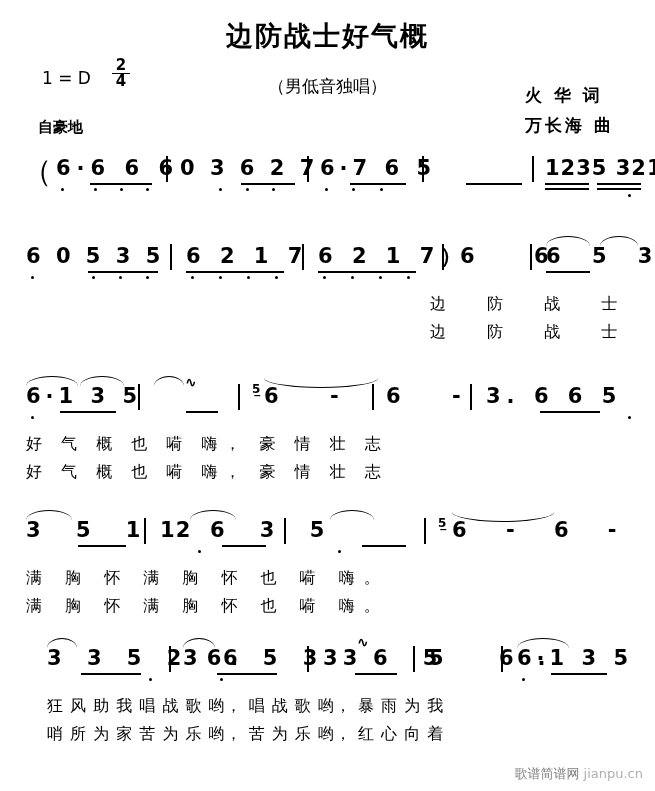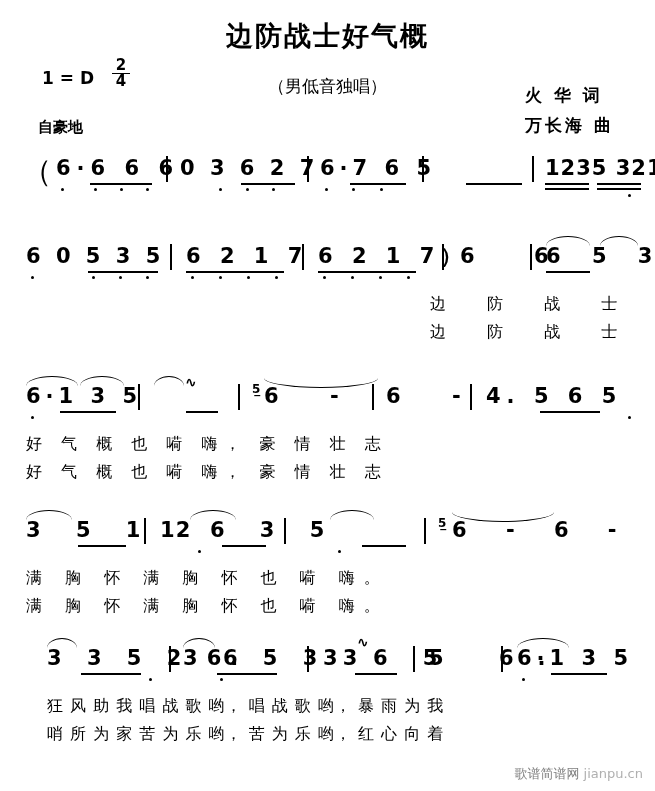--- a/index.html
+++ b/index.html
@@ -37,21 +37,21 @@
     text-align: center;
     font-family: "DejaVu Sans", "Liberation Sans", sans-serif;
     font-size: 17px;
   }
   .keysig {
     position: absolute;
     top: 68px;
     left: 42px;
     font-family: "DejaVu Sans", "Liberation Sans", sans-serif;
     font-size: 17px;
-    font-weight: bold;
+    font-weight: normal;
   }
   .meter {
     position: absolute;
     top: 58px;
     left: 112px;
     font-family: "DejaVu Sans", "Liberation Sans", sans-serif;
     font-size: 15px;
     font-weight: bold;
     text-align: center;
     line-height: 1.0;
@@ -265,21 +265,21 @@
     <div class="bar" style="left:238px; top:6px;"></div>
 
     <span class="grace" style="left:252px; top:4px;">5̲</span>
     <span class="n" style="left:264px; top:8px; letter-spacing:22px;">6 -</span>
     <div class="tie" style="left:264px; top:0px; width:114px;"></div>
     <div class="bar" style="left:372px; top:6px;"></div>
 
     <span class="n" style="left:386px; top:8px; letter-spacing:22px;">6 -</span>
     <div class="bar" style="left:470px; top:6px;"></div>
 
-    <span class="n" style="left:486px; top:8px; letter-spacing:6px;">4. 5 6 5</span>
+    <span class="n" style="left:486px; top:8px; letter-spacing:6px;">3. 6 6 5</span>
     <div class="beam" style="left:540px; top:33px; width:60px;"></div>
     <div class="dotu" style="left:628px; top:38px;"></div>
 
     <span class="lyric" style="left:26px; top:56px; letter-spacing:7px;">好 气 概 也 嗬 嗨， 豪 情 壮 志</span>
     <span class="lyric" style="left:26px; top:84px; letter-spacing:7px;">好 气 概 也 嗬 嗨， 豪 情 壮 志</span>
   </div>
 
   <div class="row" style="top:512px; height:110px;">
 
     <span class="n" style="left:26px; top:8px; letter-spacing:14px;">3 5 1 2</span>

